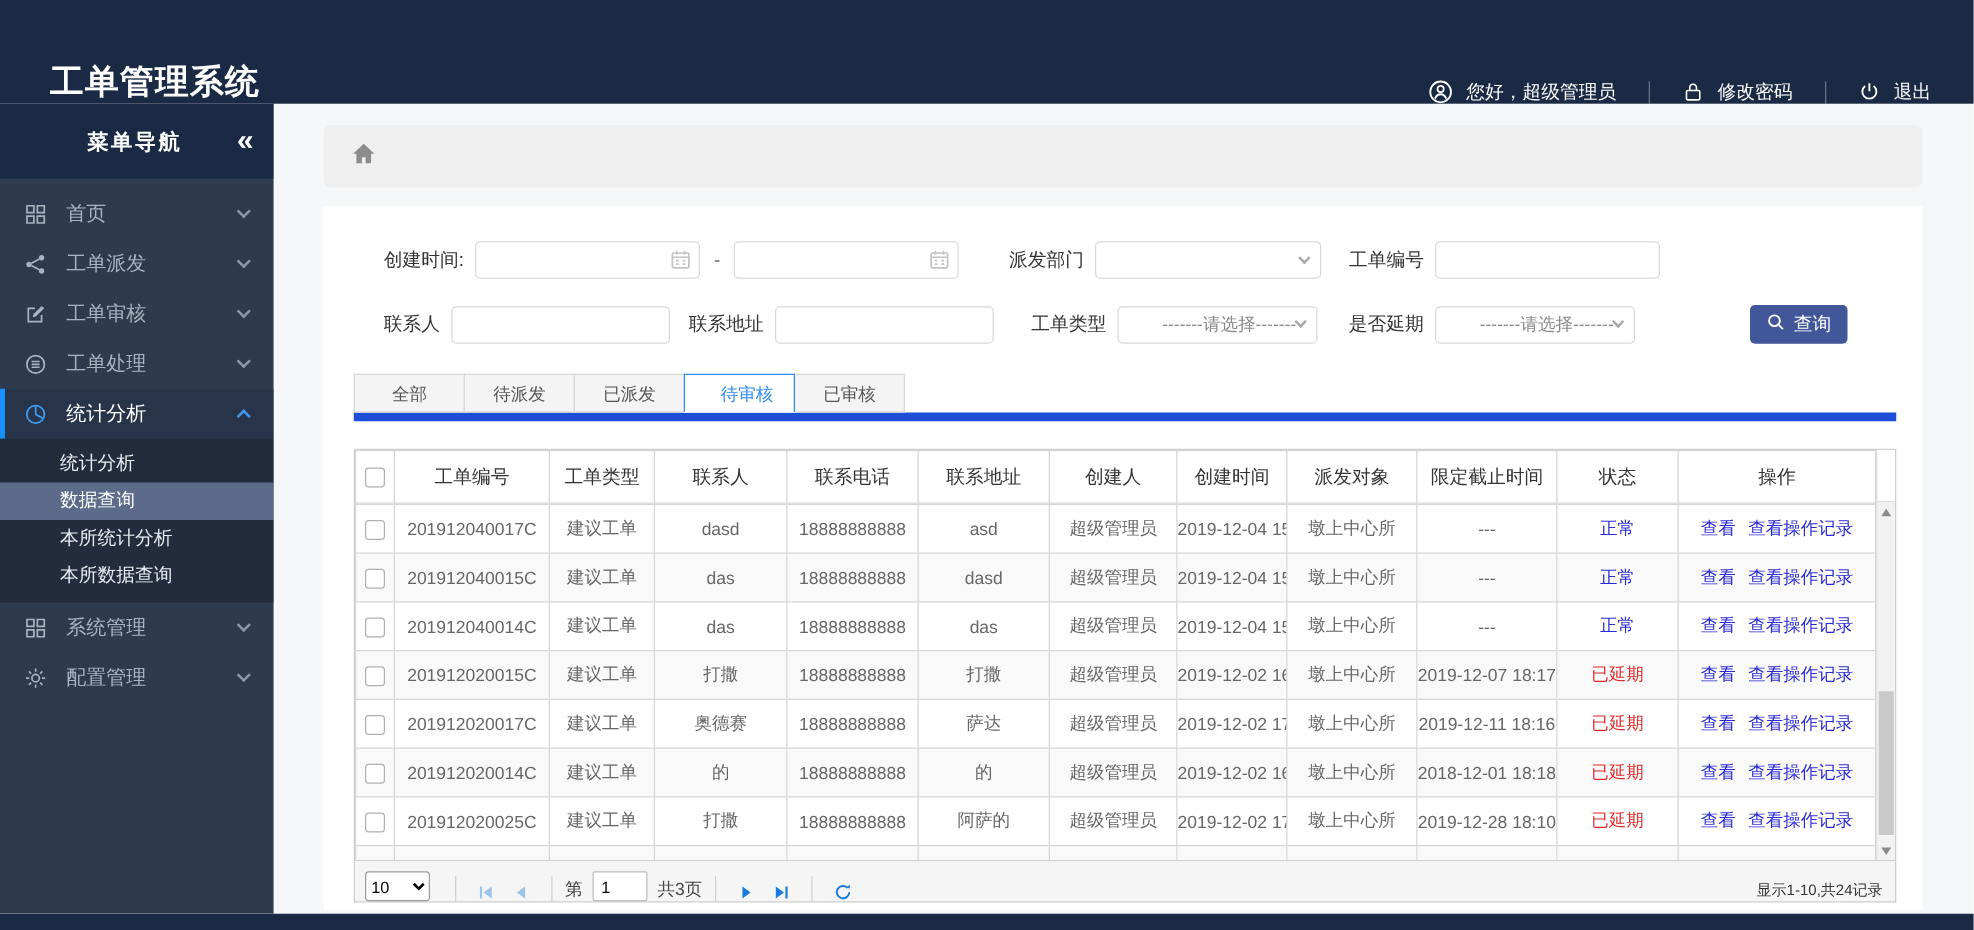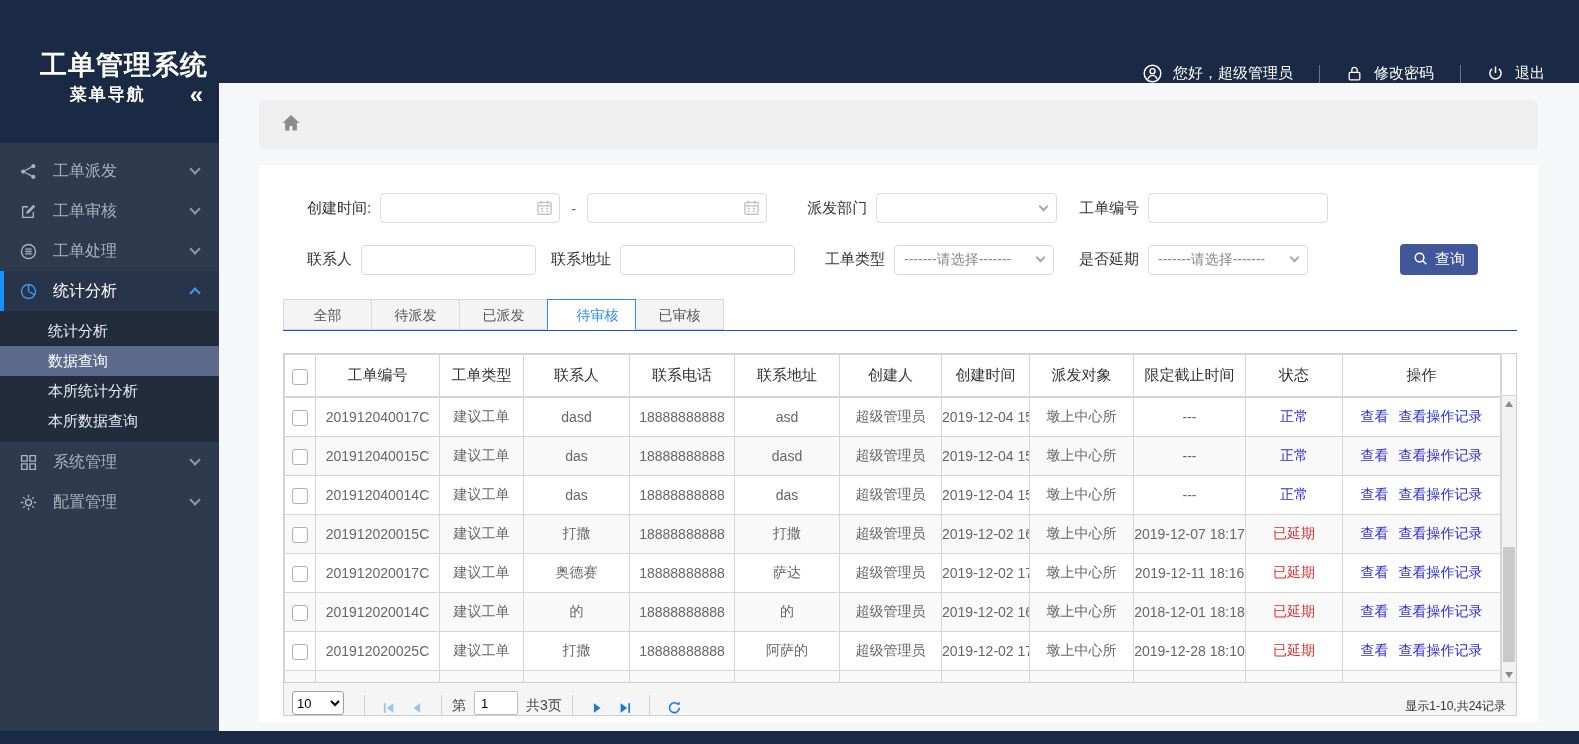--- a/index.html
+++ b/index.html
@@ -16,21 +16,21 @@
   .header-title { color: #fff; font-size: 27px; font-weight: bold; letter-spacing: 1px; }
   .header-right { display: flex; align-items: center; color: #fff; font-size: 15px; }
   .hdr-item { display: flex; align-items: center; gap: 11px; cursor: pointer; }
   .hdr-sep { width: 1px; height: 18px; background: rgba(255,255,255,.35); margin: 0 26px; }
   .hicon svg { display: block; }
   
   .app-body { flex: 1 1 auto; display: flex; overflow: hidden; }
   .footer-strip { height: 13px; background: #1b2a44; flex: 0 0 auto; }
   
   .sidebar { width: 219px; background: #2e3a4d; flex: 0 0 auto; display: flex; flex-direction: column; }
-  .side-head { height: 60px; background: #1b2a44; display: flex; flex: 0 0 auto; }
+  .side-head { height: 60px; background: #1b2a44; display: flex; align-items: center; flex: 0 0 auto; }
   .side-head-title { flex: 1; text-align: center; color: #fff; font-size: 17px; font-weight: bold; letter-spacing: 2px; padding-left: 26px; }
   .collapse-icon { color: #fff; font-size: 24px; margin-right: 16px; line-height: 1; cursor: pointer; font-weight: bold; }
   .side-menu { padding-top: 8px; }
   .side-item { height: 40px; display: flex; align-items: center; padding: 0 20px 0 18px;
                color: #a9b3c2; font-size: 16px; cursor: pointer; }
   .side-item .sicon { width: 20px; height: 20px; margin-right: 15px; display: flex; align-items: center; justify-content: center; }
   .side-item .sicon svg { display: block; }
   .side-item .chev { margin-left: auto; color: #8d97a8; }
   .chev { width: 8px; height: 8px; border-right: 2px solid currentColor; border-bottom: 2px solid currentColor;
           transform: rotate(45deg); display: inline-block; margin-top: -4px; }
@@ -45,28 +45,28 @@
   .breadcrumb { height: 50px; background: #efefef; border-radius: 6px; display: flex; align-items: center; padding: 0 22px; }
   .panel { background: #fff; margin-top: 15px; padding: 28px 20px 6px 24px; }
   
   .form-row { display: flex; align-items: center; margin-bottom: 21px; font-size: 15px; color: #333; }
   .f-label { margin-right: 9px; white-space: nowrap; }
   .ctrl { height: 30px; border: 1px solid #d9d9d9; border-radius: 4px; background: #fff; font-size: 14px; color: #555; }
   .txt { padding: 0 8px; outline: none; font-family: inherit; }
   .date-wrap { position: relative; width: 180px; }
   .date-wrap input { width: 100%; padding-right: 30px; }
   .cal-icon { position: absolute; right: 7px; top: 6px; pointer-events: none; }
-  .sel { display: flex; align-items: center; justify-content: space-between; padding: 0 9px; cursor: pointer; color: #8a8a8a; }
+  .sel { display: flex; align-items: center; justify-content: flex-end; padding: 0 9px; cursor: pointer; color: #8a8a8a; }
   .sel .chev { border-color: #aaa; width: 7px; height: 7px; }
   .dash { margin: 0 11px; color: #666; }
   .search-btn { margin-left: auto; margin-right: 40px; width: 78px; height: 31px; background: #42579a; color: #fff;
                 border: none; border-radius: 4px; font-size: 15px; display: flex; align-items: center;
                 justify-content: center; gap: 7px; cursor: pointer; font-family: inherit; }
   
-  .tabs-row { display: flex; border-bottom: 1px solid #1d4ed8; margin-top: 0; width: 1234px; }
+  .tabs-row { display: flex; border-bottom: 7px solid #1d4ed8; margin-top: 0; width: 1234px; }
   .tab { width: 89px; height: 31px; line-height: 30px; text-align: center; font-size: 14px; color: #555;
          background: #f4f4f4; border: 1px solid #d8d8d8; margin-right: -1px; cursor: pointer; position: relative; }
   .tab.active { background: #fff; color: #2d8cf0; border: 1px solid #2d8cf0; border-bottom: 1px solid #fff;
                 margin-bottom: -1px; z-index: 2; padding-left: 12px; }
   
   .table-area { margin-top: 22px; width: 1234px; }
   .table-wrap { display: flex; border: 1px solid #cfcfcf; }
   table { border-collapse: collapse; table-layout: fixed; width: 1216px; }
   th, td { border: 1px solid #d6d6d6; text-align: center; font-weight: normal; overflow: hidden; white-space: nowrap; }
   th { height: 42px; font-size: 15px; color: #333; background: #fff; }
@@ -144,20 +144,29 @@
 
   <div class="sidebar">
     <div class="side-head">
       <span class="side-head-title">菜单导航</span>
       <span class="collapse-icon">«</span>
     </div>
     <div class="side-menu">
       <div class="side-item">
         <span class="sicon">
           <svg width="17" height="17" viewBox="0 0 16 16">
+              <path d="M1.5 1.5h5.2v5.2H1.5zM9.3 1.5h5.2v5.2H9.3zM1.5 9.3h5.2v5.2H1.5zM9.3 9.3h5.2v5.2H9.3z" fill="none" stroke="currentColor" stroke-width="1.3"></path>
+            </svg>
+        </span>
+        <span class="slabel">首页</span>
+        <span class="chev"></span>
+      </div>
+      <div class="side-item">
+        <span class="sicon">
+          <svg width="17" height="17" viewBox="0 0 16 16">
               <circle cx="3" cy="8" r="2" fill="currentColor"></circle>
               <circle cx="12.5" cy="3" r="2" fill="currentColor"></circle>
               <circle cx="12.5" cy="13" r="2" fill="currentColor"></circle>
               <path d="M4.8 7.1l6-3.2M4.8 8.9l6 3.2" stroke="currentColor" stroke-width="1.2" fill="none"></path>
             </svg>
         </span>
         <span class="slabel">工单派发</span>
         <span class="chev"></span>
       </div>
       <div class="side-item">

